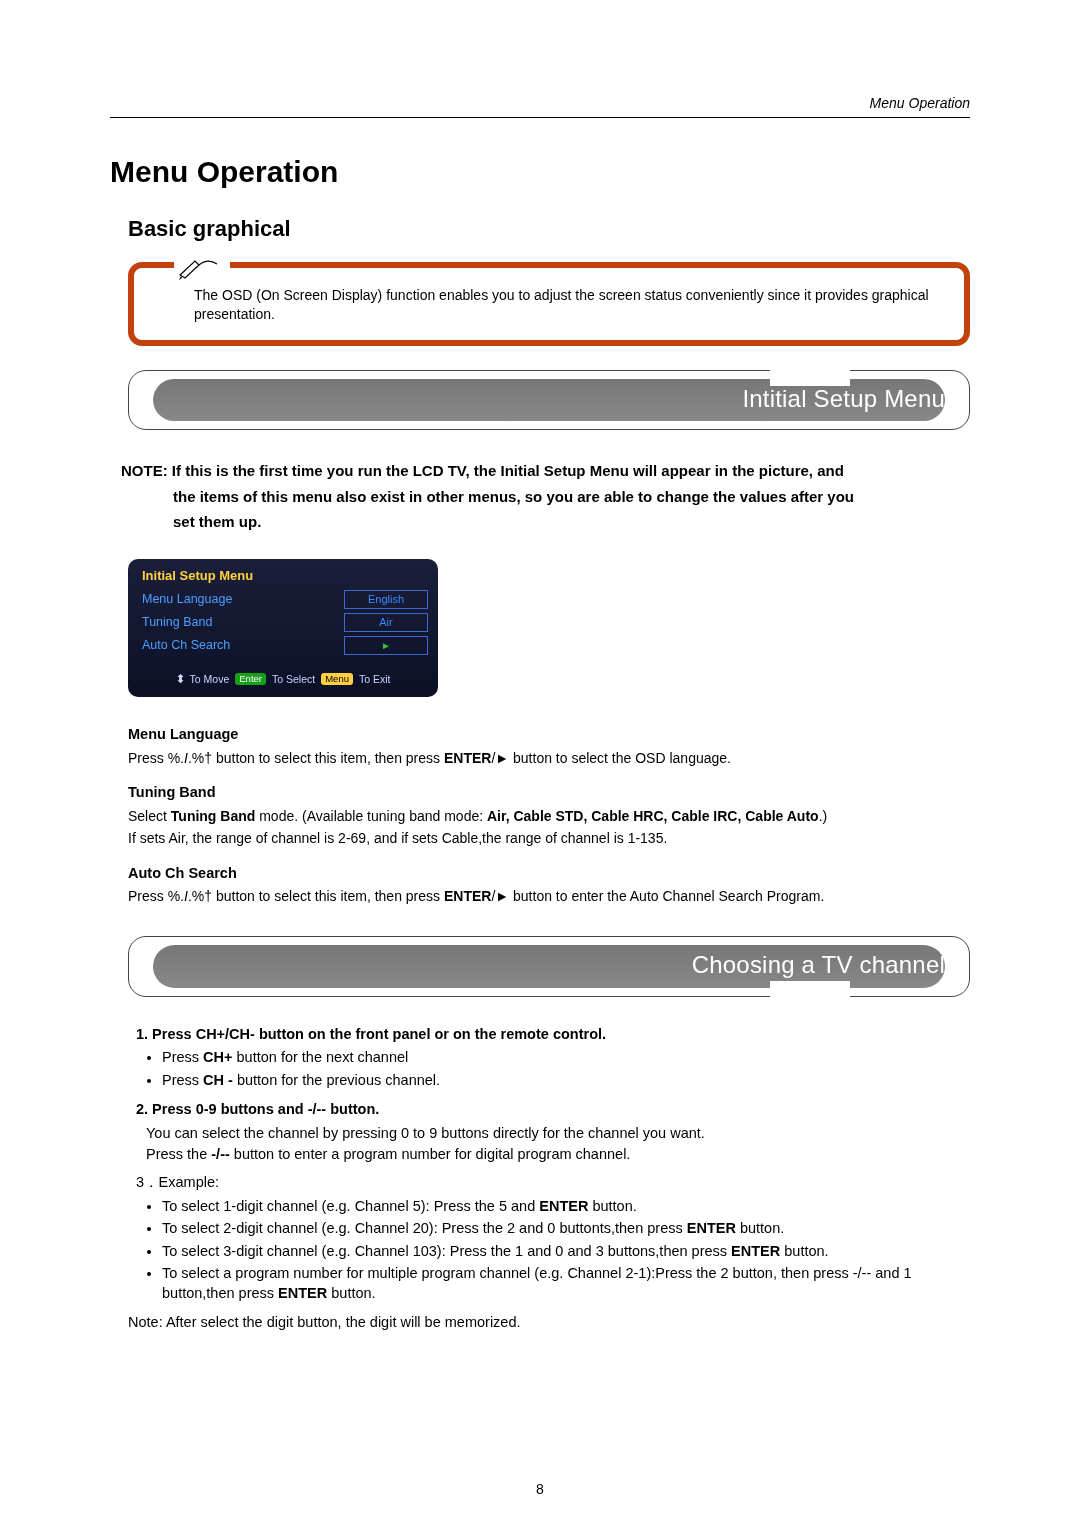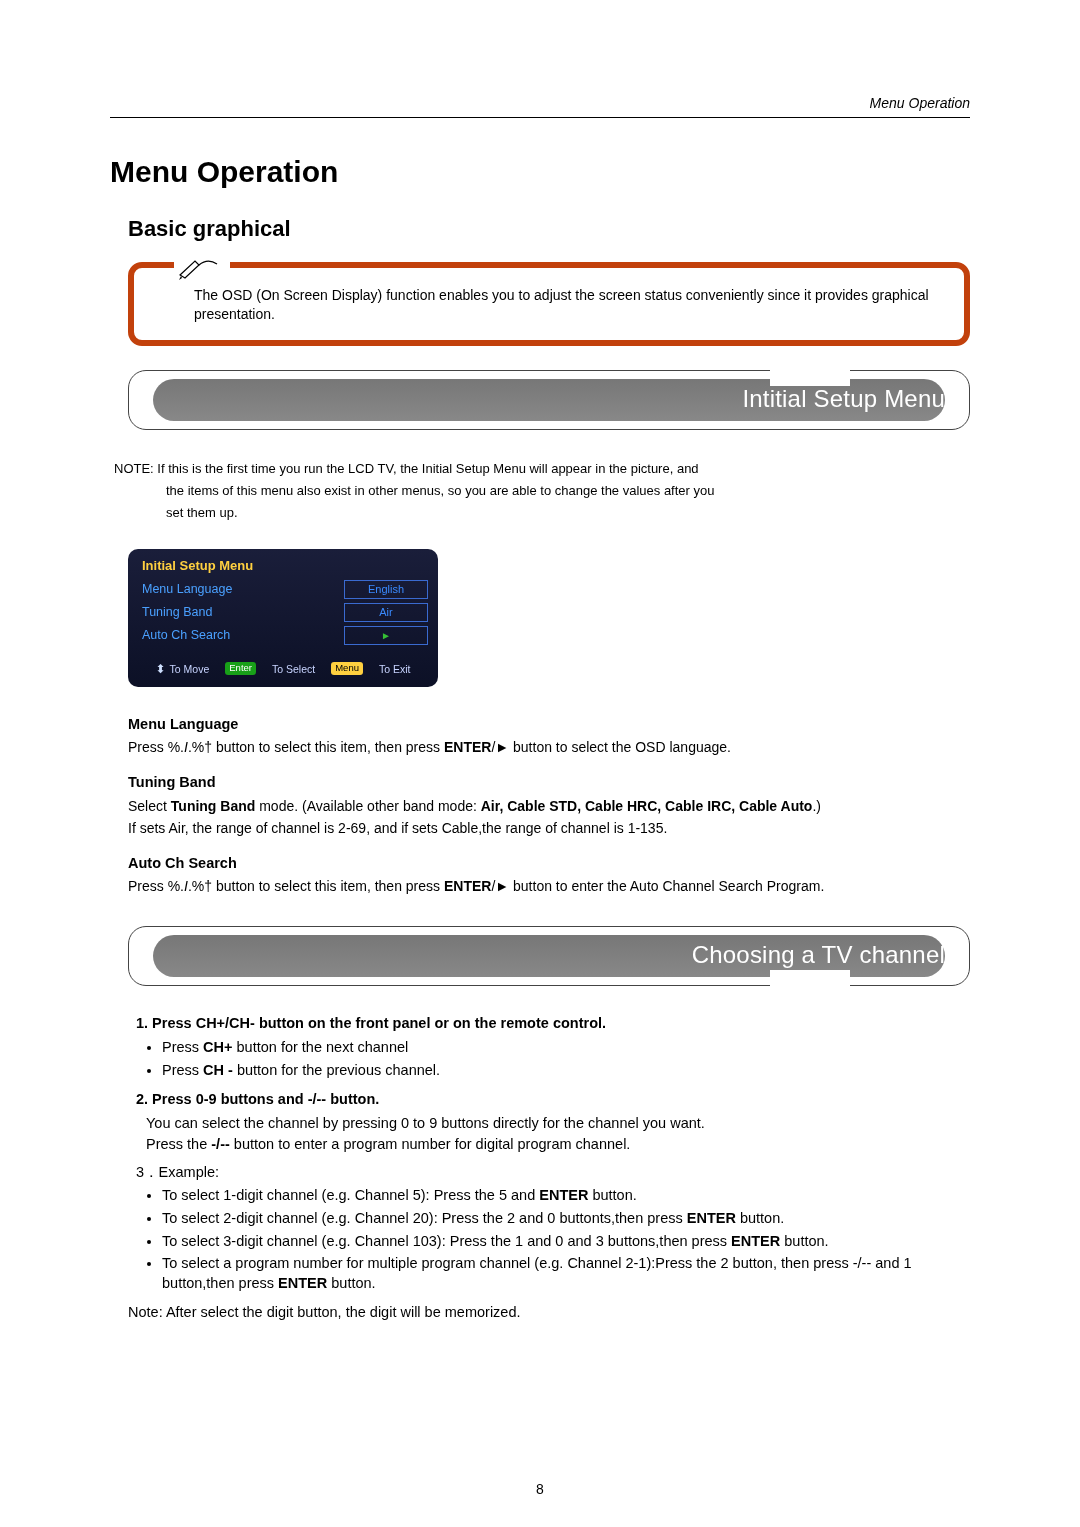--- a/index.html
+++ b/index.html
@@ -87,23 +87,23 @@
   .pill-banner .notch-bottom {
     position: absolute;
     width: 80px;
     height: 18px;
     background: #fff;
     bottom: -2px;
     right: 120px;
   }
 
   .note-block {
-    margin: 0 0 24px 4px;
-    font-size: 13px;
-    font-weight: normal;
+    margin: 0 0 24px 11px;
+    font-size: 15px;
+    font-weight: bold;
     line-height: 1.7;
   }
   .note-block .indent { padding-left: 52px; display:block; }
 
   
   .osd-menu {
     width: 310px;
     background: linear-gradient(#1a1e3a, #0c1026);
     margin: 0 0 28px 18px;
     padding: 6px 10px 4px 10px;
@@ -133,21 +133,21 @@
   }
   .osd-row .valuebox.play::after {
     content: "►";
     color: #35c035;
     font-size: 10px;
   }
   .osd-footer {
     display: flex;
     justify-content: center;
     align-items: center;
-    gap: 16px;
+    gap: 6px;
     color: #c8d4ff;
     font-size: 10.5px;
     padding: 14px 0 6px 0;
   }
   .osd-footer .updown::before {
     content: "⬍";
     margin-right: 4px;
     font-size: 12px;
     color: #cfe0ff;
   }
@@ -247,21 +247,21 @@
   <div class="item-block">
     <h3>Menu Language</h3>
     <p>
       <span>Press %.</span><i>I</i><span>.%† button to select this item, then press </span><b>ENTER</b><span>/► button to select the OSD language.</span>
     </p>
   </div>
 
   <div class="item-block">
     <h3>Tuning Band</h3>
     <p>
-      <span>Select </span><b>Tuning Band</b><span> mode. (Available other band mode: </span><b>Air, Cable STD, Cable HRC, Cable IRC, Cable Auto</b><span>.)</span>
+      <span>Select </span><b>Tuning Band</b><span> mode. (Available tuning band mode: </span><b>Air, Cable STD, Cable HRC, Cable IRC, Cable Auto</b><span>.)</span>
     </p>
     <p>If sets Air, the range of channel is 2-69, and if sets Cable,the range of channel is 1-135.</p>
   </div>
 
   <div class="item-block" style="margin-bottom:30px;">
     <h3>Auto Ch Search</h3>
     <p>
       <span>Press %.</span><i>I</i><span>.%† button to select this item, then press </span><b>ENTER</b><span>/► button to enter the Auto Channel Search Program.</span>
     </p>
   </div>

